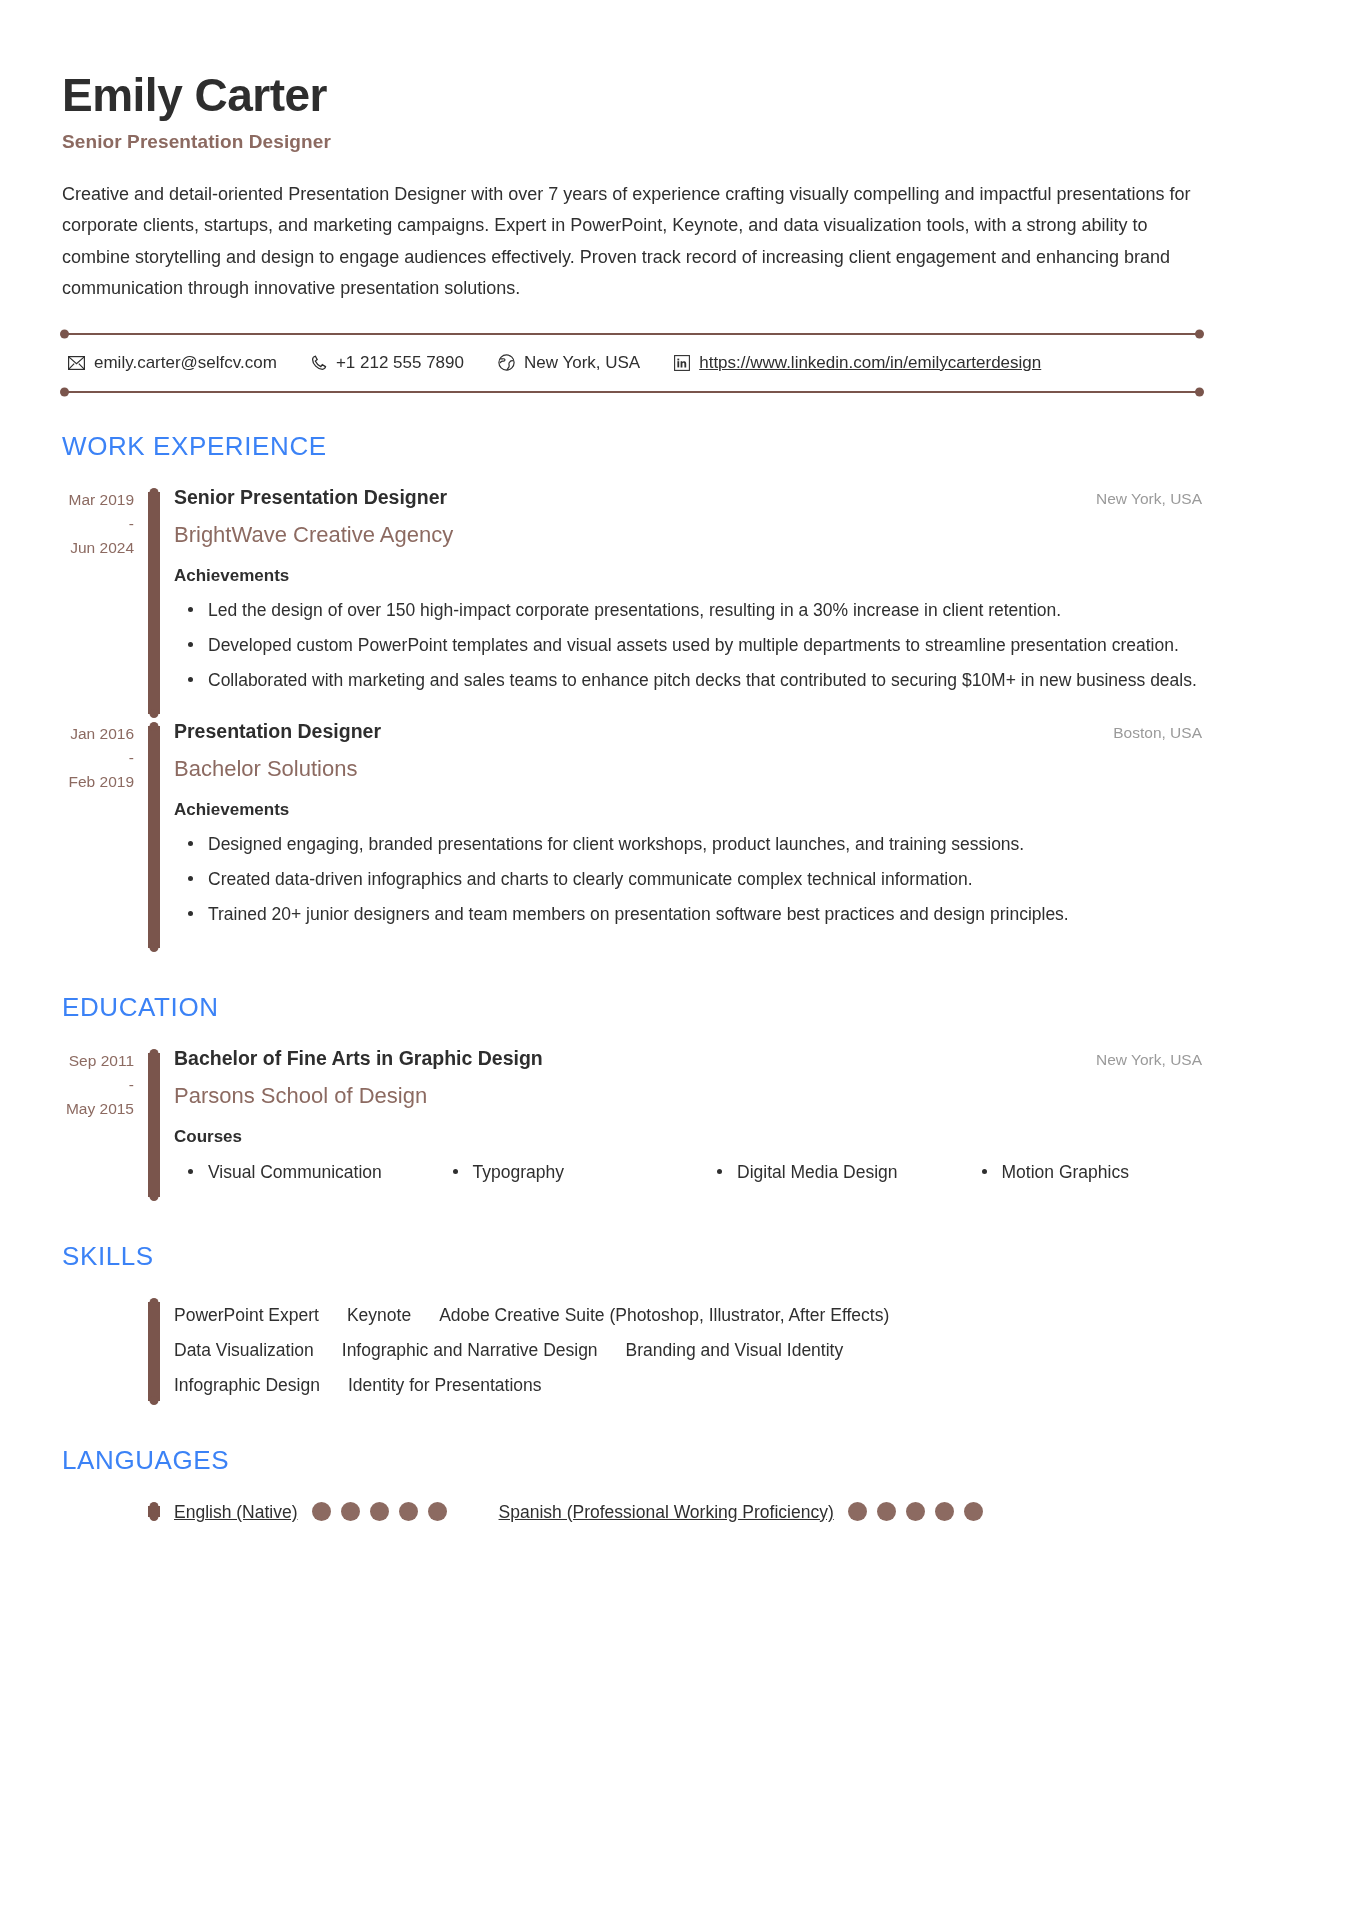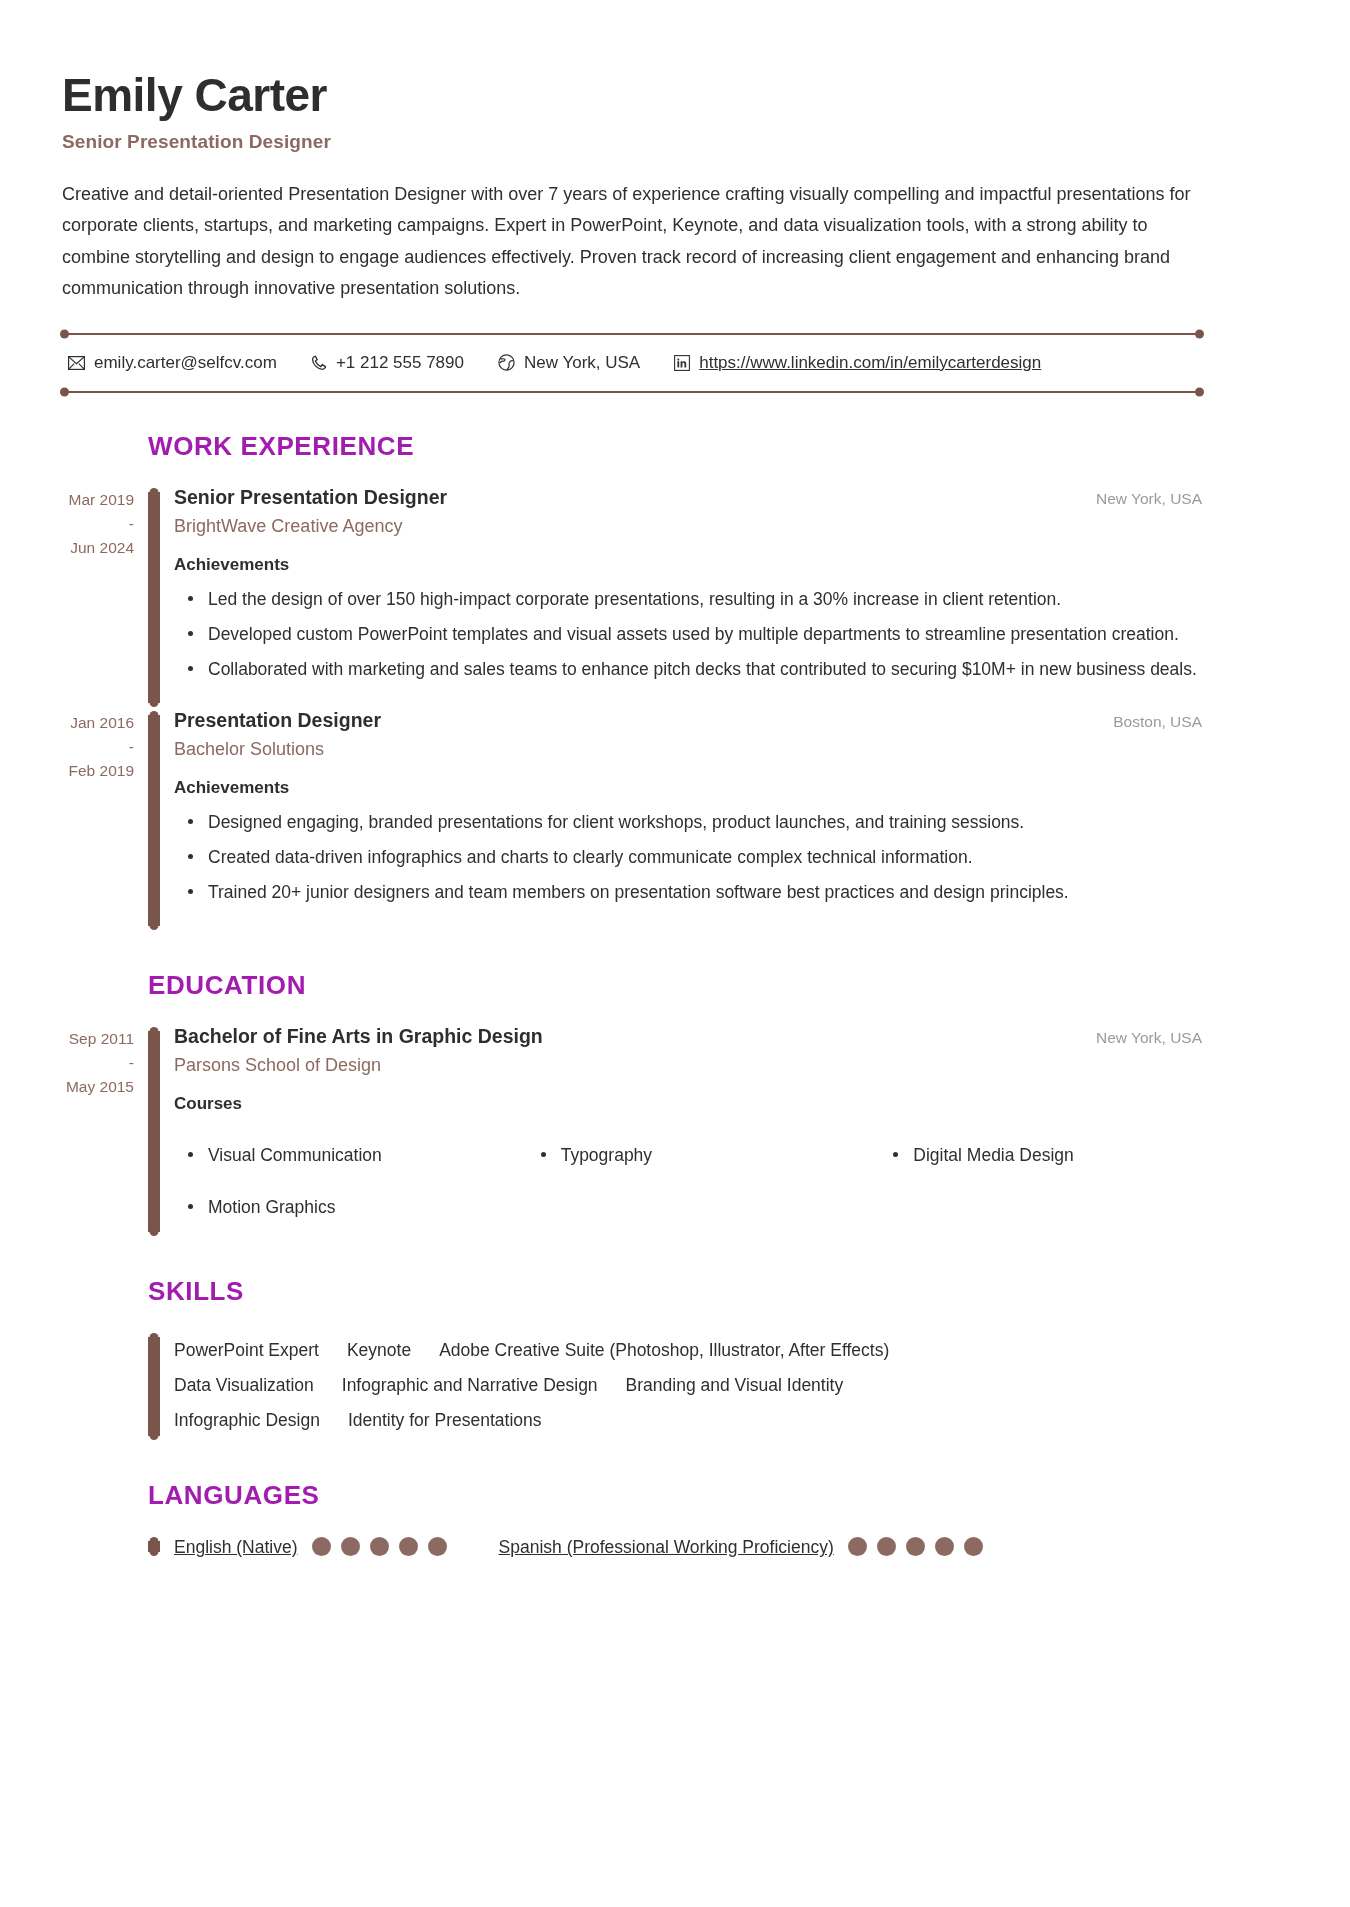--- a/index.html
+++ b/index.html
@@ -70,24 +70,23 @@
     flex-wrap: nowrap;
   }
   .contact-item { display: flex; align-items: center; gap: 9px; white-space: nowrap; }
   .contact-item svg { display: block; flex: 0 0 auto; }
   .contact-link { color: #2f2f2f; text-decoration: underline; }
 
   
   .section { margin-top: 38px; }
   .section-title {
     font-size: 26px;
-    font-weight: bold;
+    font-weight: normal;
     letter-spacing: 0.6px;
-    color: #a21caf;
-    margin-left: 86px;
+    color: #3b82f6;
     margin-bottom: 24px;
   }
 
   .entry { display: flex; align-items: stretch; }
   .dates {
     width: 86px;
     flex: 0 0 86px;
     text-align: right;
     padding-right: 14px;
     font-size: 15.5px;
@@ -120,21 +119,21 @@
     border-radius: 50%;
     background: #7a554c;
   }
   .timeline .cap-top { top: 2px; }
   .timeline .cap-bottom { bottom: 2px; }
 
   .entry-body { flex: 1 1 auto; padding-left: 14px; padding-bottom: 18px; }
   .entry-head { display: flex; justify-content: space-between; align-items: baseline; gap: 20px; }
   .entry-title { font-size: 19.5px; font-weight: bold; color: #2e2e2e; }
   .entry-location { font-size: 15.5px; color: #9a9a9a; white-space: nowrap; }
-  .entry-org { margin-top: 7px; font-size: 18px; color: #8c6a61; }
+  .entry-org { margin-top: 13px; font-size: 22px; color: #8c6a61; }
   .sub-label { margin-top: 18px; font-size: 17px; font-weight: bold; color: #2e2e2e; }
 
   ul.bullets { list-style: none; margin-top: 10px; }
   ul.bullets li {
     position: relative;
     padding-left: 34px;
     font-size: 17.5px;
     line-height: 1.62;
     margin-bottom: 7px;
     max-width: 1070px;
@@ -142,23 +141,23 @@
   ul.bullets li::before {
     content: "";
     position: absolute;
     left: 14px; top: 11px;
     width: 5px; height: 5px;
     border-radius: 50%;
     background: #2f2f2f;
   }
 
   .courses-grid {
-    margin-top: 28px;
+    margin-top: 12px;
     display: grid;
-    grid-template-columns: 1fr 1fr 1fr;
+    grid-template-columns: 1fr 1fr 1fr 1fr;
     column-gap: 30px;
     row-gap: 26px;
   }
   .course-item {
     position: relative;
     padding-left: 34px;
     font-size: 17.5px;
     line-height: 1.5;
   }
   .course-item::before {

